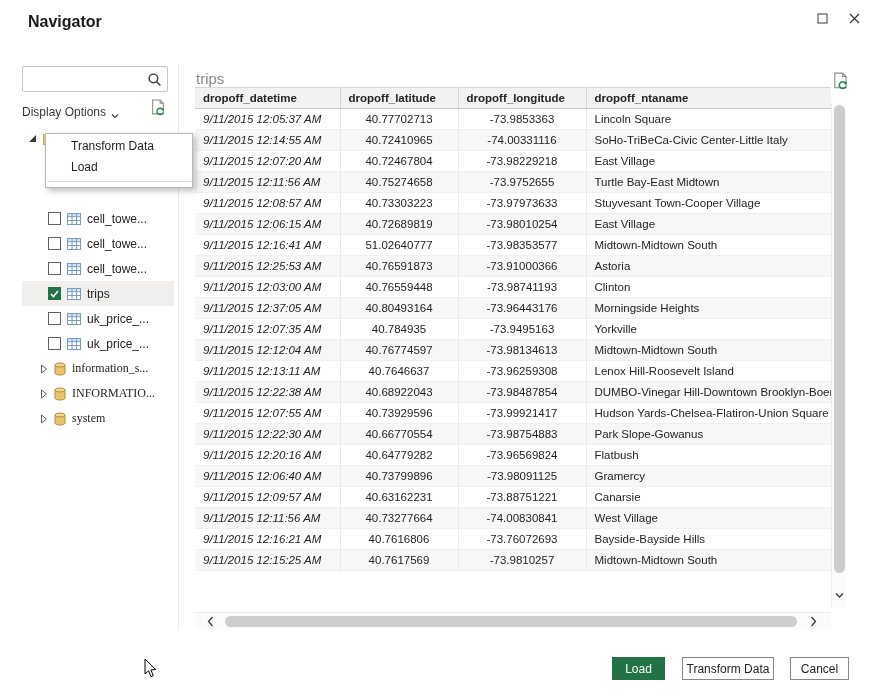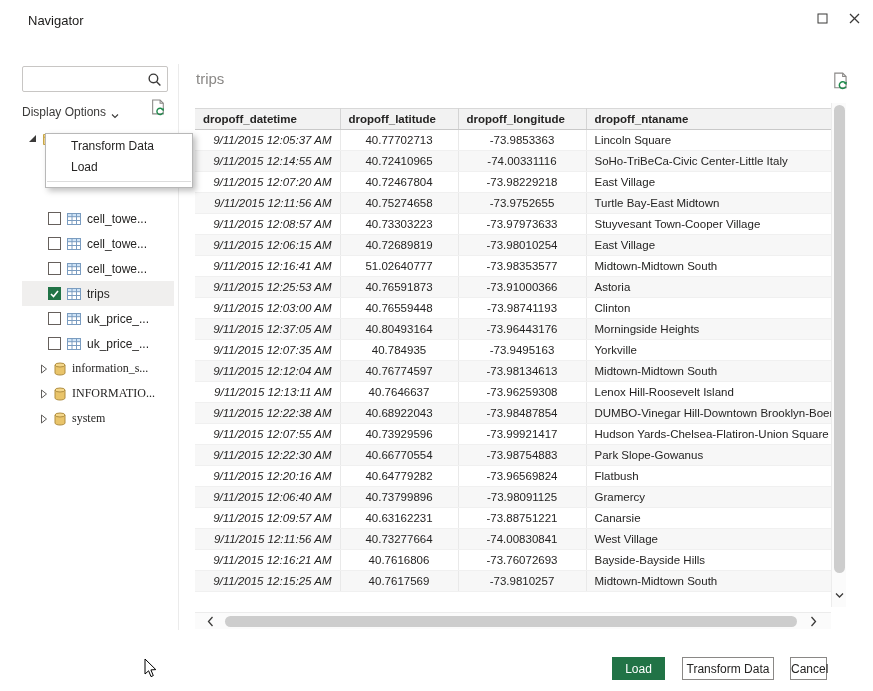--- a/index.html
+++ b/index.html
@@ -3,21 +3,21 @@
 <meta charset="utf-8">
 <style>
   * { margin:0; padding:0; box-sizing:border-box; }
   html,body { width:873px; height:691px; }
   body {
     font-family:"Liberation Sans", sans-serif;
     background:#ffffff; color:#252423;
     position:relative; overflow:hidden;
   }
   
-  .dialog-title { position:absolute; left:28px; top:13px; font-size:13px; font-weight:400; color:#1b1a19; }
+  .dialog-title { position:absolute; left:28px; top:13px; font-size:16px; font-weight:700; color:#1b1a19; }
   .win-btn { position:absolute; top:5px; width:30px; height:26px; background:none; border:none;
              display:flex; align-items:center; justify-content:center; cursor:default; }
   .win-btn.max { right:36px; } .win-btn.close { right:4px; }
   
   .search-box { position:absolute; left:22px; top:66px; width:146px; height:26px;
                 border:1px solid #c8c6c4; border-radius:2px; background:#fff; }
   .search-box input { width:100%; height:100%; border:none; outline:none; background:transparent;
                       padding:0 26px 0 8px; font-size:12px; font-family:inherit; }
   .search-icon { position:absolute; right:5px; top:5px; }
   .display-options { position:absolute; left:22px; top:101px; width:146px; height:18px;
@@ -41,50 +41,50 @@
   .tree-label { white-space:nowrap; overflow:hidden; }
   
   .context-menu { position:absolute; left:45px; top:133px; width:148px; background:#fff;
                   border:1px solid #b8b8b8; box-shadow:3px 3px 6px rgba(0,0,0,0.25);
                   padding:2px 0; z-index:20; }
   .menu-item { height:21px; line-height:21px; padding-left:25px; font-size:12px; color:#252423; cursor:default; }
   .menu-sep { border-top:1px solid #dcdcdc; margin:3px 1px; height:0; }
   
   .preview-title { position:absolute; left:196px; top:70px; font-size:15px; color:#8a8886; }
   .preview-refresh { position:absolute; left:832px; top:72px; width:18px; height:18px; display:flex; }
-  .table-area { position:absolute; left:195px; top:108px; width:636px; height:504px; overflow:hidden; }
+  .table-area { position:absolute; left:195px; top:87px; width:636px; height:504px; overflow:hidden; }
   table { border-collapse:collapse; table-layout:fixed; width:636px; }
   col.w0{width:145px;} col.w1{width:118px;} col.w2{width:128px;} col.w3{width:245px;}
   th { height:21px; background:var(--header_bg,#f2f2f2); font-weight:bold; text-align:left;
        padding:0 8px; font-size:11.5px; color:#252423;
        border-top:1px solid #d8d8d8; border-bottom:1px solid #c9c9c9; border-right:1px solid #d4d4d4;
        white-space:nowrap; overflow:hidden; }
   td { height:21px; padding:0 8px; font-size:11.5px; color:#252423;
        border-right:1px solid #e9e9e9; border-bottom:1px solid #f0f0f0;
        white-space:nowrap; overflow:hidden; }
   tbody tr:nth-child(even) td { background:#f7f7f7; }
-  td.c0 { font-style:italic; text-align:right; }
+  td.c0 { font-style:italic; }
   td.c1, td.c2 { text-align:center; }
   
   .vscroll { position:absolute; left:831px; top:103px; width:15px; height:504px;
              background:#fbfbfb; border-left:1px solid #ececec; }
   .vthumb { position:absolute; left:2px; top:2px; width:11px; height:468px; background:#cdcdcd; border-radius:6px; }
   .vdown { position:absolute; left:3px; bottom:4px; }
   .hscroll { position:absolute; left:195px; top:612px; width:636px; height:17px;
              background:#fbfbfb; border-top:1px solid #ececec; }
   .hthumb { position:absolute; left:30px; top:3px; width:572px; height:11px; background:#cdcdcd; border-radius:6px; }
   .harrow { position:absolute; top:3px; display:flex; }
   .harrow.left { left:12px; } .harrow.right { right:14px; }
   
   .footer-btn { position:absolute; top:657px; height:23px; font-size:12px; font-family:inherit;
                 border:1px solid #8a8886; background:#fff; color:#252423; cursor:default; }
   .footer-btn.primary { left:612px; width:53px; background:var(--accent_green,#217346);
                         border-color:var(--accent_green,#217346); color:#fff; }
   .footer-btn.transform { left:682px; width:92px; }
-  .footer-btn.cancel { left:790px; width:37px; }
+  .footer-btn.cancel { left:790px; width:59px; }
   .cursor { position:absolute; left:144px; top:658px; z-index:30; }
 </style>
 </head>
 <body>
 
 <div class="dialog-title">Navigator</div>
 <button class="win-btn max">
   <svg width="11" height="11" viewBox="0 0 11 11">
       <rect x="1" y="1" width="9" height="9" fill="none" stroke="#3b3a39" stroke-width="1"></rect>
     </svg>

